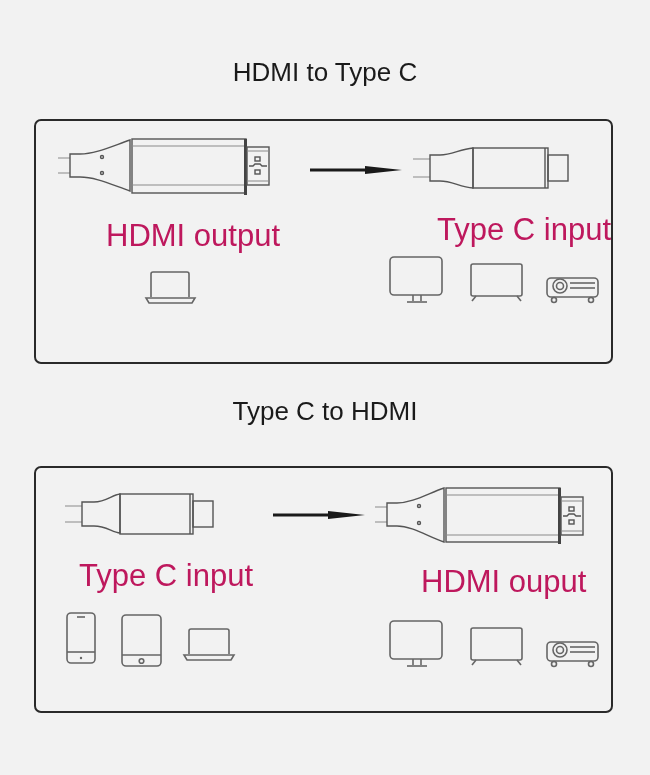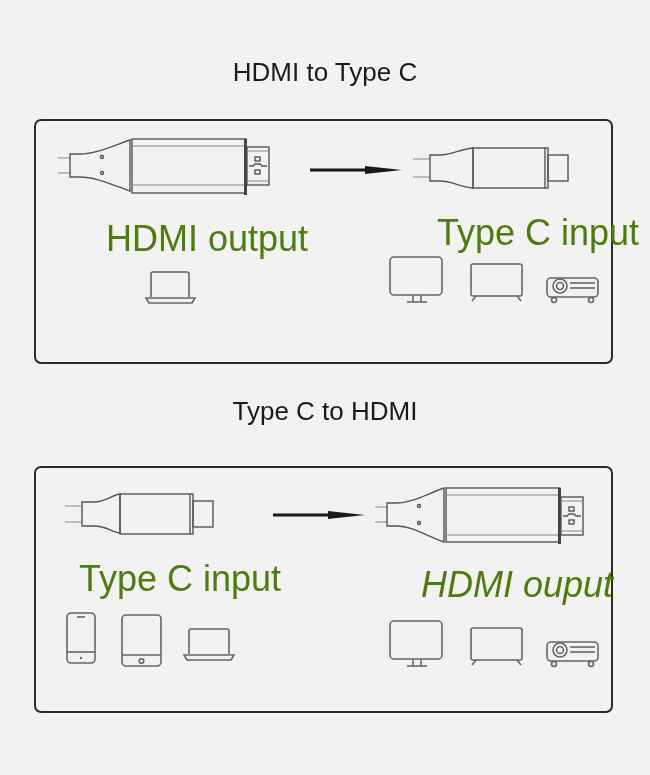--- a/index.html
+++ b/index.html
@@ -9,21 +9,21 @@
   }
   .title {
     position:absolute; left:0; width:650px; text-align:center;
     font-size:26px; color:#1a1a1a;
   }
   .panel {
     position:absolute; left:34px; width:579px; border:2px solid #2a2a2a;
     border-radius:7px; box-sizing:border-box; background:#f2f2f2;
   }
   .label {
-    position:absolute; font-size:36px; color:#4d7c0f; white-space:nowrap;
+    position:absolute; font-size:31px; color:#be185d; white-space:nowrap;
   }
   svg { position:absolute; overflow:visible; }
   .ln { fill:none; stroke:#555; stroke-width:1.4; }
   .lnl { fill:none; stroke:#8a8a8a; stroke-width:1; }
   .dev { fill:none; stroke:#666; stroke-width:1.6; }
 </style>
 </head>
 <body>
 
 <div class="title" style="top:57px;text-align:center;">HDMI to Type C</div>
@@ -123,21 +123,21 @@
   <rect x="186" y="2" width="3" height="56" fill="#444"></rect>
   <rect class="ln" x="189" y="11" width="22" height="38"></rect>
   <line class="lnl" x1="189" y1="15" x2="211" y2="15"></line>
   <line class="lnl" x1="189" y1="45" x2="211" y2="45"></line>
   <rect class="ln" x="197" y="21" width="5" height="4"></rect>
   <rect class="ln" x="197" y="34" width="5" height="4"></rect>
   <path class="ln" d="M191,30 L195,30 L197,28 L202,28 L204,30 L209,30"></path>
 </svg>
 
 <div class="label" style="left:79px; top:558px;">Type C input</div>
-<div class="label" style="left:421px; top:564px;font-style:italic;">HDMI ouput</div>
+<div class="label" style="left:421px; top:564px;">HDMI ouput</div>
 
 <svg style="left:66px; top:612px;" width="32" height="52">
   <rect class="dev" x="1" y="1" width="28" height="50" rx="4"></rect>
   <line class="dev" x1="11" y1="5" x2="19" y2="5"></line>
   <line class="dev" x1="1" y1="40" x2="29" y2="40"></line>
   <circle cx="15" cy="46" r="1.2" fill="#666"></circle>
 </svg>
 
 <svg style="left:121px; top:614px;" width="42" height="54">
   <rect class="dev" x="1" y="1" width="39" height="51" rx="4"></rect>

